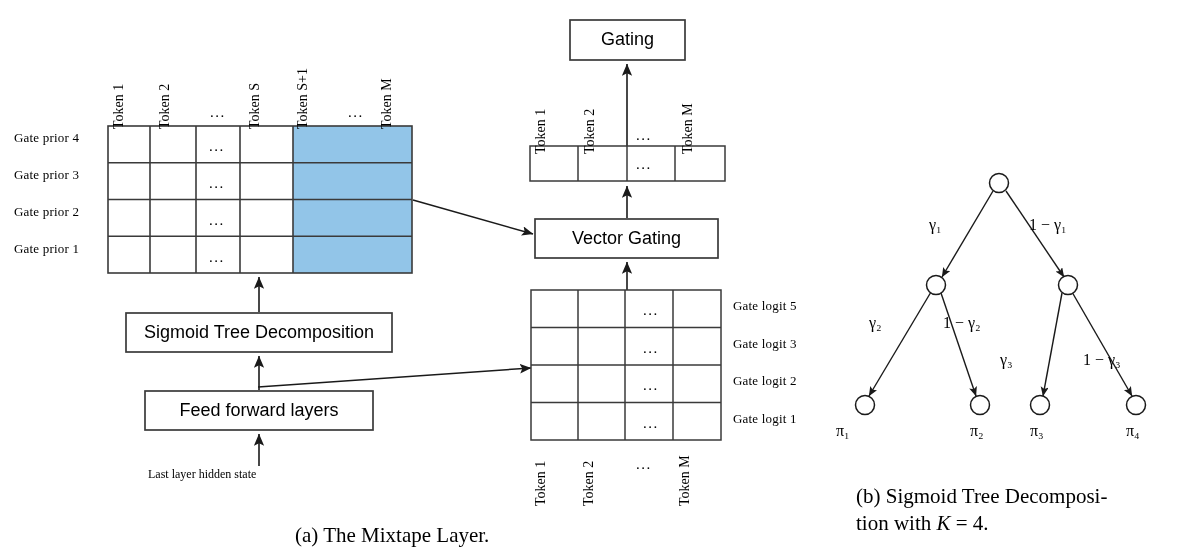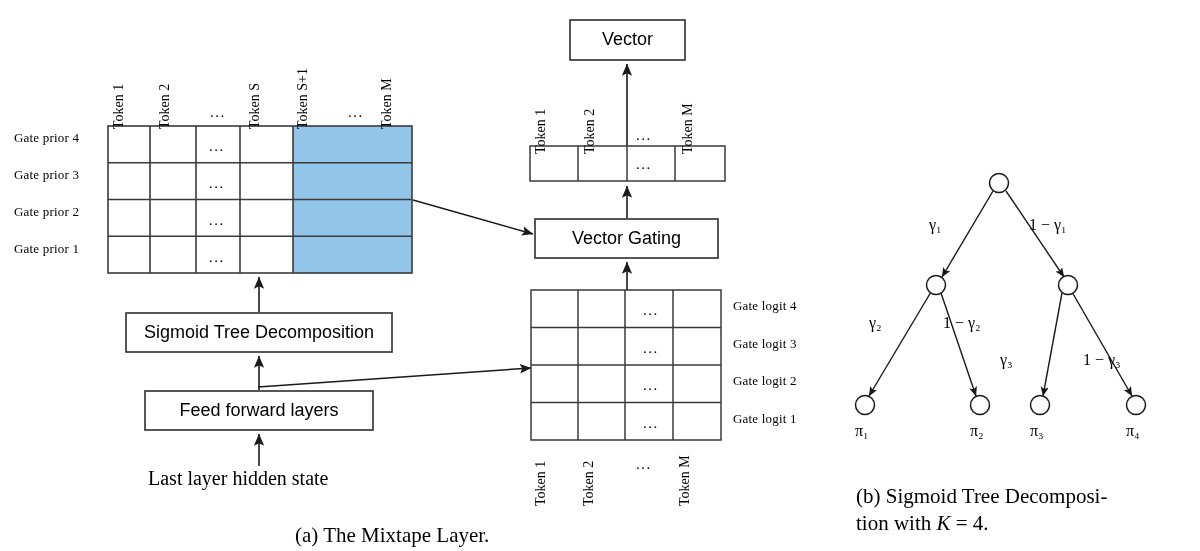--- a/index.html
+++ b/index.html
@@ -123,32 +123,32 @@
   <div class="tx rowlabel serif" style="left:14px;top:205px;">Gate prior 2</div>
   <div class="tx rowlabel serif" style="left:14px;top:242px;">Gate prior 1</div>
 
   <div class="tx dots serif" style="left:209px;top:139px;">...</div>
   <div class="tx dots serif" style="left:209px;top:176px;">...</div>
   <div class="tx dots serif" style="left:209px;top:213px;">...</div>
   <div class="tx dots serif" style="left:209px;top:250px;">...</div>
 
   <div class="tx boxlabel" style="left:136px;top:323px;width:246px;text-align:center;">Sigmoid Tree Decomposition</div>
   <div class="tx boxlabel" style="left:150px;top:401px;width:218px;text-align:center;">Feed forward layers</div>
-  <div class="tx serif" style="left:148px;top:468px;font-size:20px;">Last layer hidden state</div>
+  <div class="tx serif" style="left:148px;top:468px;font-size:12px;">Last layer hidden state</div>
 
-  <div class="tx boxlabel" style="left:572px;top:30px;width:111px;text-align:center;">Vector</div>
+  <div class="tx boxlabel" style="left:572px;top:30px;width:111px;text-align:center;">Gating</div>
   <div class="tx boxlabel" style="left:540px;top:229px;width:173px;text-align:center;">Vector Gating</div>
 
   <div class="tx rot collabel serif" style="left:548px;top:140px;">Token 1</div>
   <div class="tx rot collabel serif" style="left:597px;top:140px;">Token 2</div>
   <div class="tx dots serif" style="left:636px;top:128px;">...</div>
   <div class="tx rot collabel serif" style="left:695px;top:140px;">Token M</div>
   <div class="tx dots serif" style="left:636px;top:157px;">...</div>
 
-  <div class="tx rowlabel serif" style="left:733px;top:299px;">Gate logit 4</div>
+  <div class="tx rowlabel serif" style="left:733px;top:299px;">Gate logit 5</div>
   <div class="tx rowlabel serif" style="left:733px;top:337px;">Gate logit 3</div>
   <div class="tx rowlabel serif" style="left:733px;top:374px;">Gate logit 2</div>
   <div class="tx rowlabel serif" style="left:733px;top:412px;">Gate logit 1</div>
 
   <div class="tx dots serif" style="left:643px;top:303px;">...</div>
   <div class="tx dots serif" style="left:643px;top:341px;">...</div>
   <div class="tx dots serif" style="left:643px;top:378px;">...</div>
   <div class="tx dots serif" style="left:643px;top:416px;">...</div>
 
   <div class="tx rot collabel serif" style="left:548px;top:492px;">Token 1</div>
@@ -156,21 +156,21 @@
   <div class="tx dots serif" style="left:636px;top:457px;">...</div>
   <div class="tx rot collabel serif" style="left:692px;top:492px;">Token M</div>
 
   <div class="tx grk serif" style="left:929px;top:217px;">γ₁</div>
   <div class="tx grk serif" style="left:1029px;top:217px;">1 − γ₁</div>
   <div class="tx grk serif" style="left:869px;top:315px;">γ₂</div>
   <div class="tx grk serif" style="left:943px;top:315px;">1 − γ₂</div>
   <div class="tx grk serif" style="left:1000px;top:352px;">γ₃</div>
   <div class="tx grk serif" style="left:1083px;top:352px;">1 − γ₃</div>
 
-  <div class="tx grk serif" style="left:855px;top:423px;">π₁</div>
+  <div class="tx grk serif" style="left:836px;top:423px;">π₁</div>
   <div class="tx grk serif" style="left:970px;top:423px;">π₂</div>
   <div class="tx grk serif" style="left:1030px;top:423px;">π₃</div>
   <div class="tx grk serif" style="left:1126px;top:423px;">π₄</div>
 
   <div class="tx caption serif" style="left:295px;top:515px;margin-top:10px;">(a) The Mixtape Layer.</div>
 
   <div class="tx capb serif" style="left:856px;top:483px;white-space:normal;">
     <span>(b) Sigmoid Tree Decomposi-</span><br>
     <span>tion with </span><span class="mathi">K</span><span> = 4.</span>
   </div>

